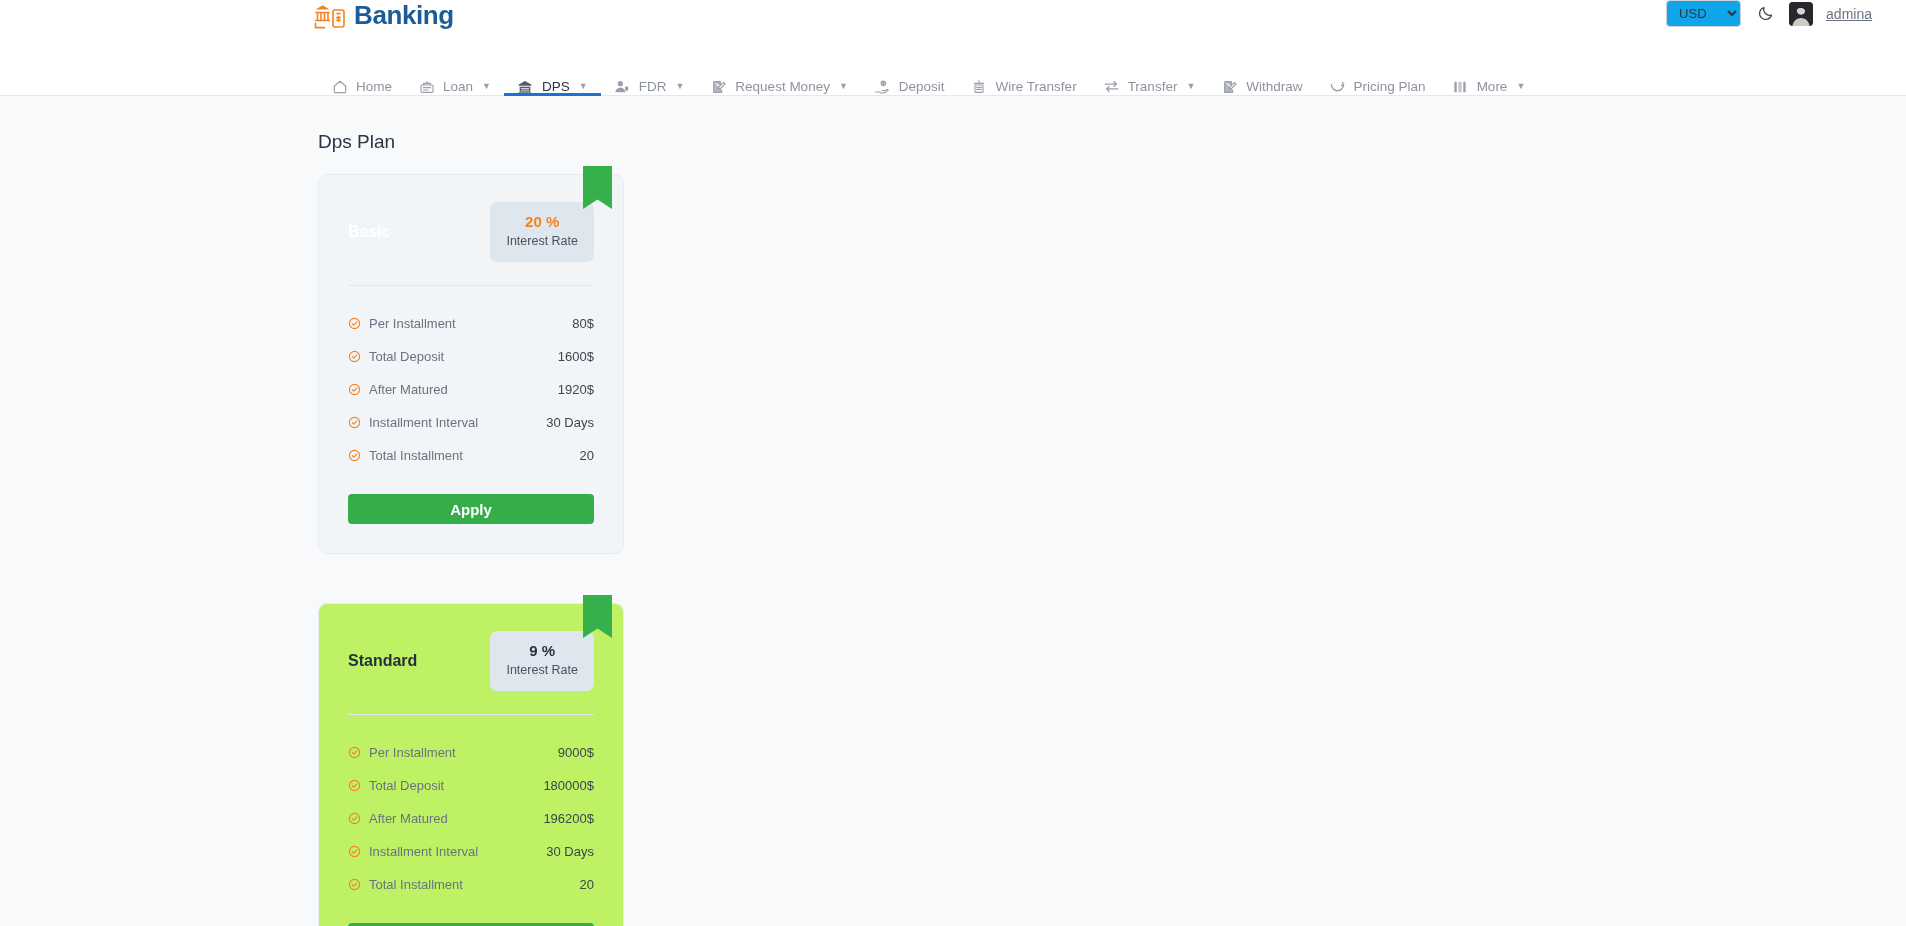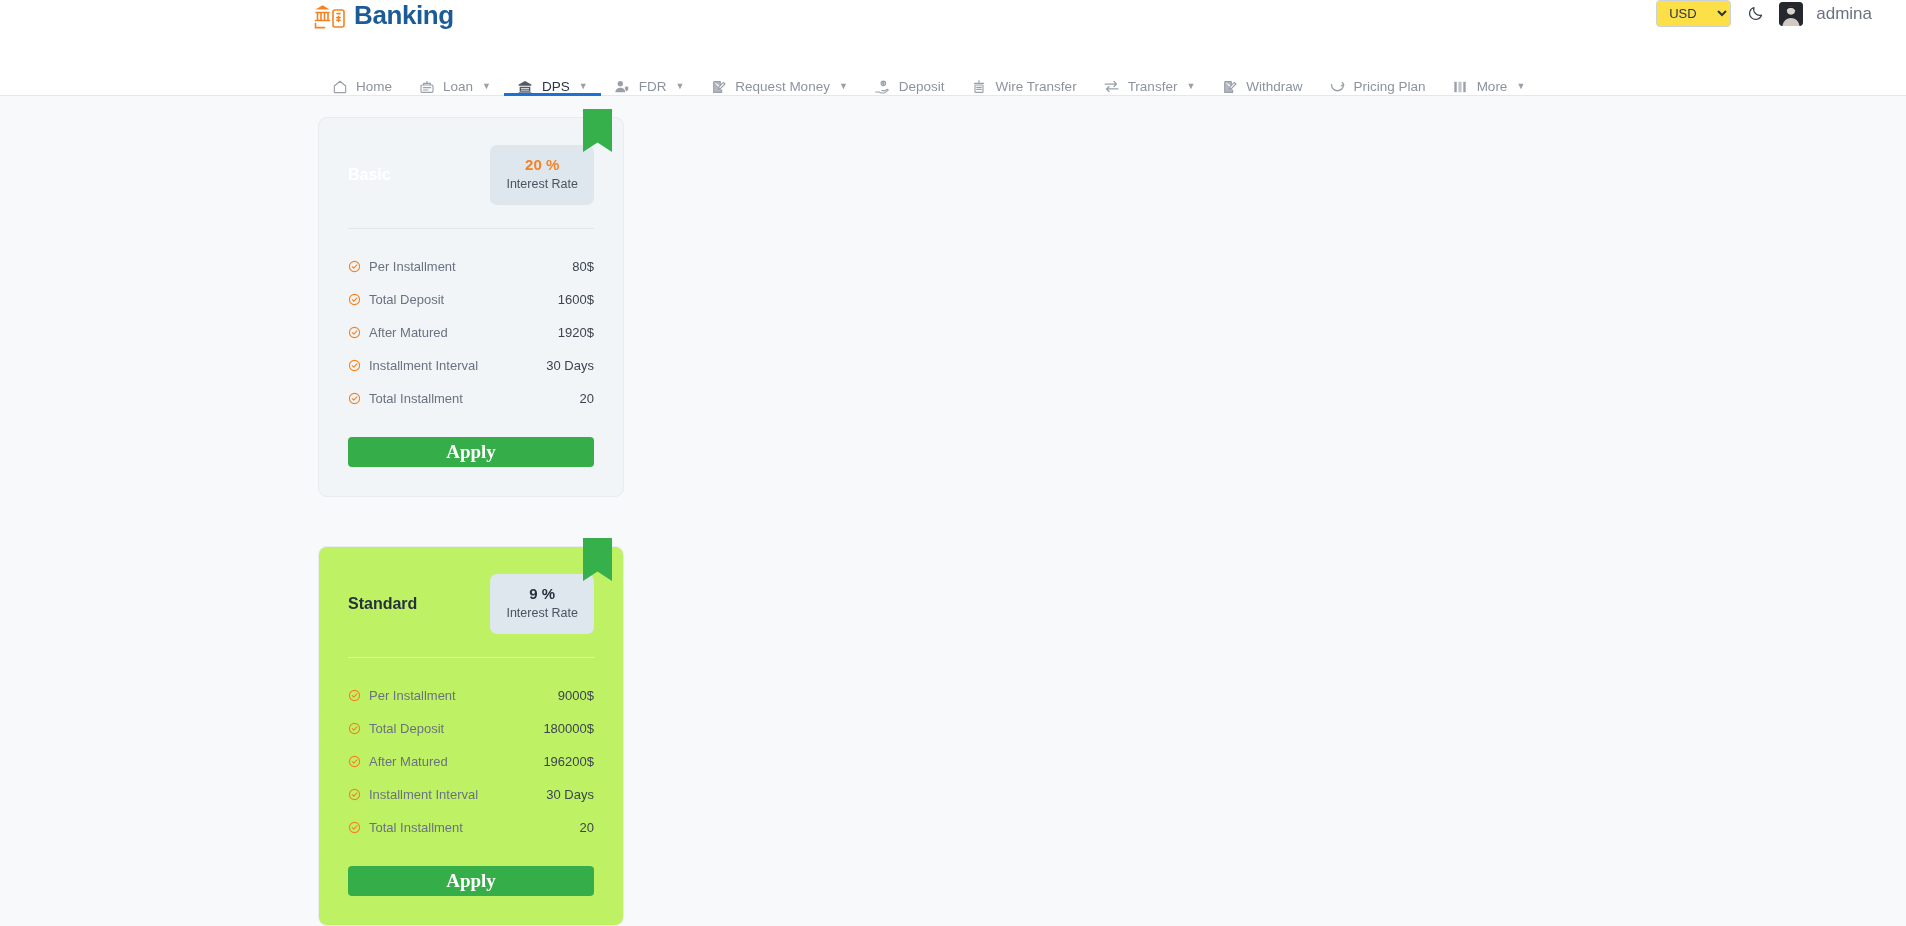--- a/index.html
+++ b/index.html
@@ -38,41 +38,42 @@
     margin-left: auto;
     display: flex;
     align-items: center;
     gap: 13px;
   }
   .currency-select {
     width: 75px;
     height: 27px;
     border: 1px solid #ccd2da;
     border-radius: 4px;
-    background: #fde047;
+    background: #0ea5e9;
     font-family: "Liberation Sans", sans-serif;
     font-size: 13px;
     color: #2b3442;
     padding: 0 4px 0 8px;
   }
   .moon-btn {
     width: 22px; height: 22px;
     display: flex; align-items: center; justify-content: center;
     cursor: pointer;
   }
   .avatar {
     width: 24px; height: 24px;
     border-radius: 4px;
     overflow: hidden;
     display: block;
     background: #8a8f96;
   }
   .username {
-    font-size: 17px;
+    font-size: 14px;
     color: #6c7380;
+    text-decoration: underline;
   }
 
   
   .navbar {
     height: 48px;
     background: #ffffff;
     border-bottom: 1px solid #e4e7ec;
     display: flex;
     align-items: flex-end;
     padding-left: 318px;
@@ -206,22 +207,22 @@
 
   .apply-btn {
     display: block;
     width: 100%;
     margin-top: 31px;
     height: 30px;
     background: #35ad49;
     border: none;
     border-radius: 4px;
     color: #ffffff;
-    font-family: Liberation Serif, serif;
-    font-size: 19px;
+    font-family: Liberation Sans, sans-serif;
+    font-size: 15px;
     font-weight: 700;
     cursor: pointer;
   }
 </style>
 </head>
 <body>
 
 <div class="topbar">
 
   <div class="brand">
@@ -381,20 +382,21 @@
           <rect x="16.9" y="4" width="3.6" height="16" rx=".6"></rect>
         </svg>
     </span>
     <span>More</span>
     <span class="caret">▼</span>
   </div>
 </div>
 
 <div class="page">
 
+  <h1 class="page-title">Dps Plan</h1>
 
   <div class="cards-row">
 
     <div class="plan-card variant-basic">
       <span class="ribbon"></span>
 
       <div class="card-head">
         <span class="plan-name">Basic</span>
         <div class="rate-badge">
           <div class="rate-value">20 %</div>

